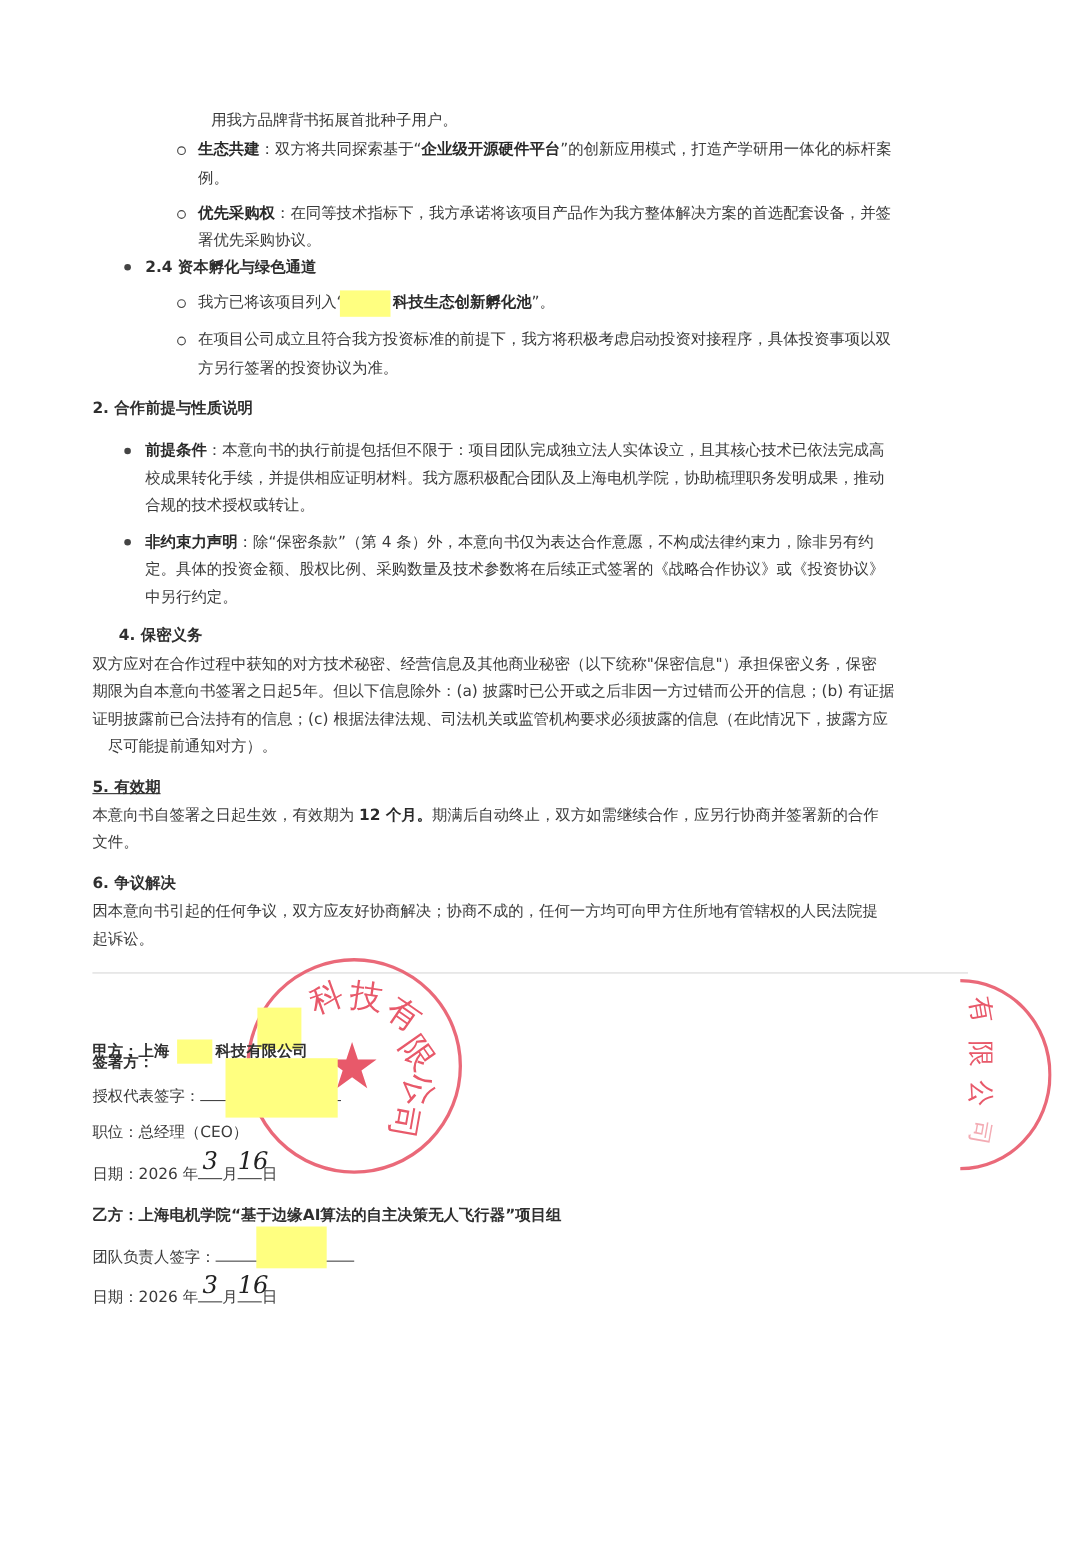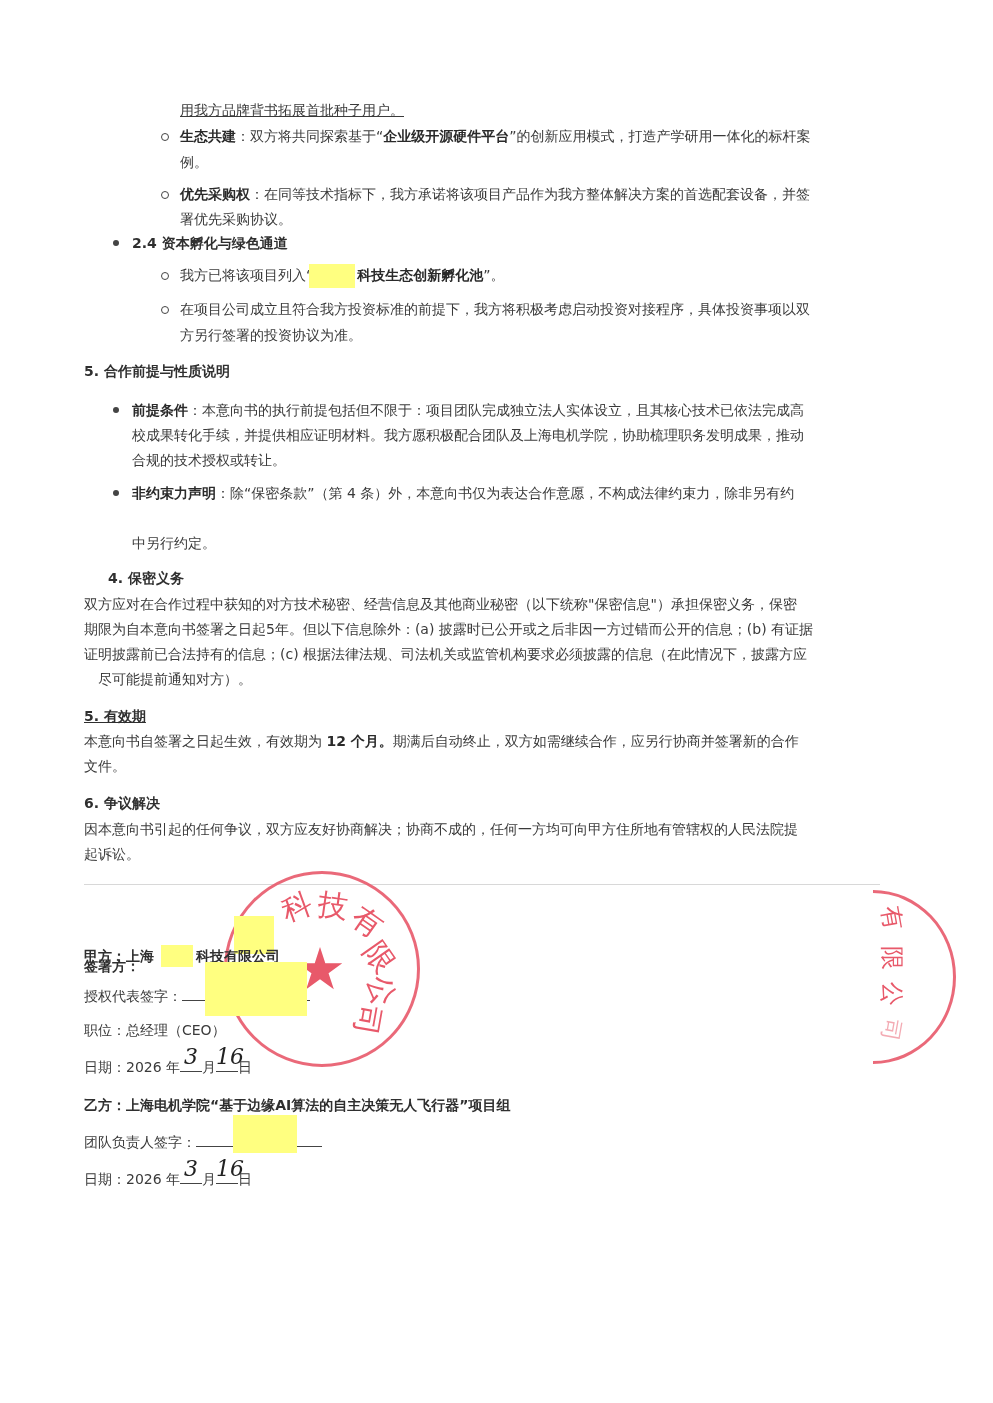--- a/index.html
+++ b/index.html
@@ -19,21 +19,21 @@
   .stamp { position: absolute; border: 3px solid #e8596a; border-radius: 50%; opacity: 0.9; }
   .stamp-text { position: absolute; color: #e8596a; font-size: 30px; font-family: "DejaVu Serif", serif; }
   .star { position: absolute; color: #e8596a; font-size: 58px; line-height: 58px; }
   .hand { position: absolute; font-family: "DejaVu Serif", serif; font-style: italic; color: #222; font-size: 22px; }
 </style>
 </head>
 <body>
 
 <div class="page">
 
-  <div class="line" style="left:180px; top:100px;text-decoration:underline;">用我方品牌背书拓展首批种子用户。</div>
+  <div class="line" style="left:192px; top:100px;">用我方品牌背书拓展首批种子用户。</div>
 
   <span class="bullet-o" style="left:161px; top:133px;"></span>
   <div class="line" style="left:180px; top:126px;">
     <span class="b">生态共建</span><span>：双方将共同探索基于“</span><span class="b">企业级开源硬件平台</span><span>”的创新应用模式，打造产学研用一体化的标杆案</span>
   </div>
   <div class="line" style="left:180px; top:152px;">例。</div>
 
   <span class="bullet-o" style="left:161px; top:191px;"></span>
   <div class="line" style="left:180px; top:184px;">
     <span class="b">优先采购权</span><span>：在同等技术指标下，我方承诺将该项目产品作为我方整体解决方案的首选配套设备，并签</span>
@@ -46,33 +46,34 @@
   <span class="bullet-o" style="left:161px; top:272px;"></span>
   <div class="line" style="left:180px; top:265px;">
     <span>我方已将该项目列入“</span><span style="display:inline-block; width:44px;"></span><span class="b">科技生态创新孵化池</span><span>”。</span>
   </div>
   <div class="redact" style="left:309px; top:264px; width:46px; height:24px;"></div>
 
   <span class="bullet-o" style="left:161px; top:306px;"></span>
   <div class="line" style="left:180px; top:299px;">在项目公司成立且符合我方投资标准的前提下，我方将积极考虑启动投资对接程序，具体投资事项以双</div>
   <div class="line" style="left:180px; top:325px;">方另行签署的投资协议为准。</div>
 
-  <div class="line h" style="left:84px; top:361px;">5. 合作前提与性质说明</div>
+  <div class="line h" style="left:84px; top:361px;">2. 合作前提与性质说明</div>
 
   <span class="bullet-dot" style="left:113px; top:407px;"></span>
   <div class="line" style="left:132px; top:400px;">
     <span class="b">前提条件</span><span>：本意向书的执行前提包括但不限于：项目团队完成独立法人实体设立，且其核心技术已依法完成高</span>
   </div>
   <div class="line" style="left:132px; top:425px;">校成果转化手续，并提供相应证明材料。我方愿积极配合团队及上海电机学院，协助梳理职务发明成果，推动</div>
   <div class="line" style="left:132px; top:450px;">合规的技术授权或转让。</div>
 
   <span class="bullet-dot" style="left:113px; top:490px;"></span>
   <div class="line" style="left:132px; top:483px;">
     <span class="b">非约束力声明</span><span>：除“保密条款”（第 4 条）外，本意向书仅为表达合作意愿，不构成法律约束力，除非另有约</span>
   </div>
+  <div class="line" style="left:132px; top:508px;">定。具体的投资金额、股权比例、采购数量及技术参数将在后续正式签署的《战略合作协议》或《投资协议》</div>
   <div class="line" style="left:132px; top:533px;">中另行约定。</div>
 
   <div class="line h" style="left:84px; top:568px;margin-left:24px;">4. 保密义务</div>
   <div class="line" style="left:84px; top:594px;">双方应对在合作过程中获知的对方技术秘密、经营信息及其他商业秘密（以下统称"保密信息"）承担保密义务，保密</div>
   <div class="line" style="left:84px; top:619px;">期限为自本意向书签署之日起5年。但以下信息除外：(a) 披露时已公开或之后非因一方过错而公开的信息；(b) 有证据</div>
   <div class="line" style="left:84px; top:644px;">证明披露前已合法持有的信息；(c) 根据法律法规、司法机关或监管机构要求必须披露的信息（在此情况下，披露方应</div>
   <div class="line" style="left:84px; top:669px;margin-left:14px;">尽可能提前通知对方）。</div>
 
   <div class="line h" style="left:84px; top:706px;text-decoration:underline;">5. 有效期</div>
   <div class="line" style="left:84px; top:731px;">

